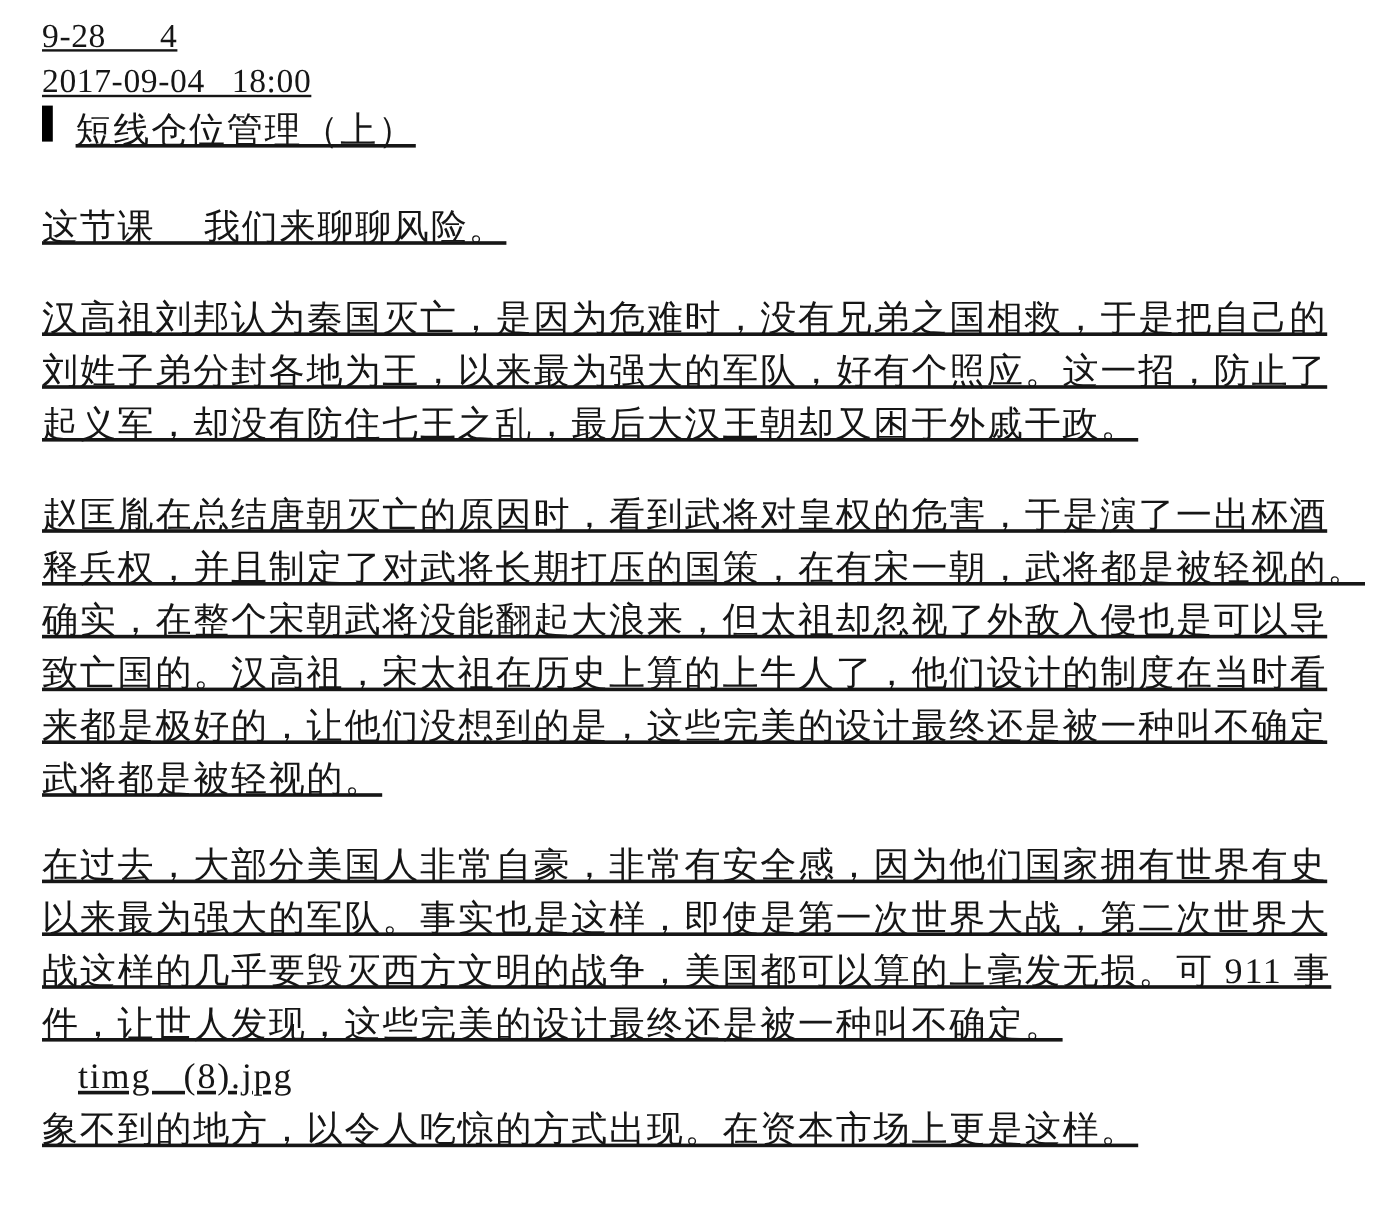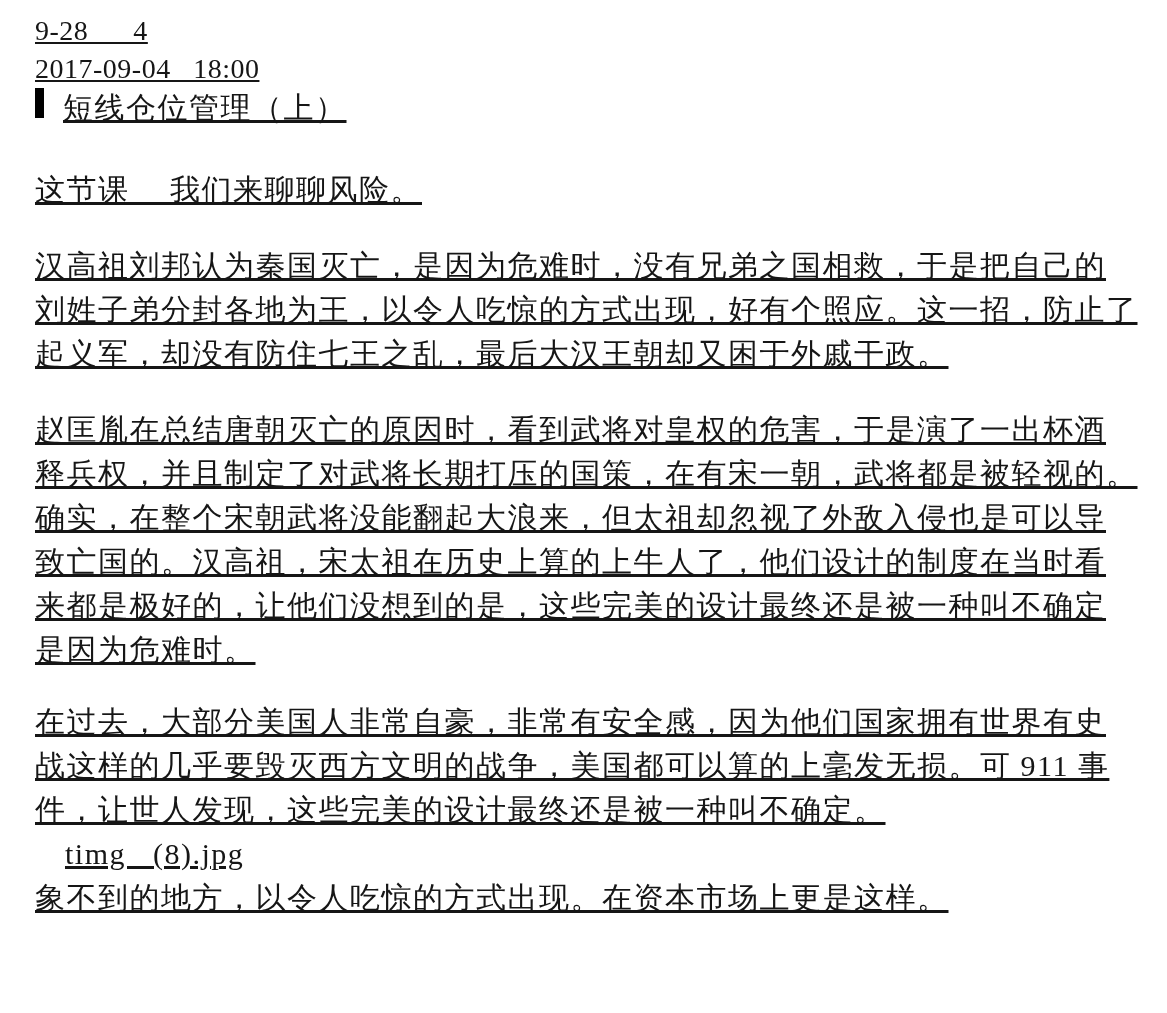--- a/index.html
+++ b/index.html
@@ -71,39 +71,40 @@
   </div>
 
   <div class="gap-42"></div>
 
   <div class="body-line">这节课　 我们来聊聊风险。</div>
 
   <div class="gap-32"></div>
 
   <div>
     <div class="body-line">汉高祖刘邦认为秦国灭亡，是因为危难时，没有兄弟之国相救，于是把自己的</div>
-    <div class="body-line">刘姓子弟分封各地为王，以令人吃惊的方式出现，好有个照应。这一招，防止了</div>
+    <div class="body-line">刘姓子弟分封各地为王，以来最为强大的军队，好有个照应。这一招，防止了</div>
     <div class="body-line">起义军，却没有防住七王之乱，最后大汉王朝却又困于外戚干政。</div>
   </div>
 
   <div class="gap-32"></div>
 
   <div>
     <div class="body-line">赵匡胤在总结唐朝灭亡的原因时，看到武将对皇权的危害，于是演了一出杯酒</div>
     <div class="body-line">释兵权，并且制定了对武将长期打压的国策，在有宋一朝，武将都是被轻视的。</div>
     <div class="body-line">确实，在整个宋朝武将没能翻起大浪来，但太祖却忽视了外敌入侵也是可以导</div>
     <div class="body-line">致亡国的。汉高祖，宋太祖在历史上算的上牛人了，他们设计的制度在当时看</div>
     <div class="body-line">来都是极好的，让他们没想到的是，这些完美的设计最终还是被一种叫不确定</div>
-    <div class="body-line">是因为危难时。</div>
+    <div class="body-line">武将都是被轻视的。</div>
   </div>
 
   <div class="gap-28"></div>
 
   <div>
     <div class="body-line">在过去，大部分美国人非常自豪，非常有安全感，因为他们国家拥有世界有史</div>
+    <div class="body-line">以来最为强大的军队。事实也是这样，即使是第一次世界大战，第二次世界大</div>
     <div class="body-line">战这样的几乎要毁灭西方文明的战争，美国都可以算的上毫发无损。可 911 事</div>
     <div class="body-line">件，让世人发现，这些完美的设计最终还是被一种叫不确定。</div>
   </div>
 
   <div class="body-line indent-1">timg   (8).jpg</div>
 
   <div>
     <div class="body-line">象不到的地方，以令人吃惊的方式出现。在资本市场上更是这样。</div>
   </div>
 

